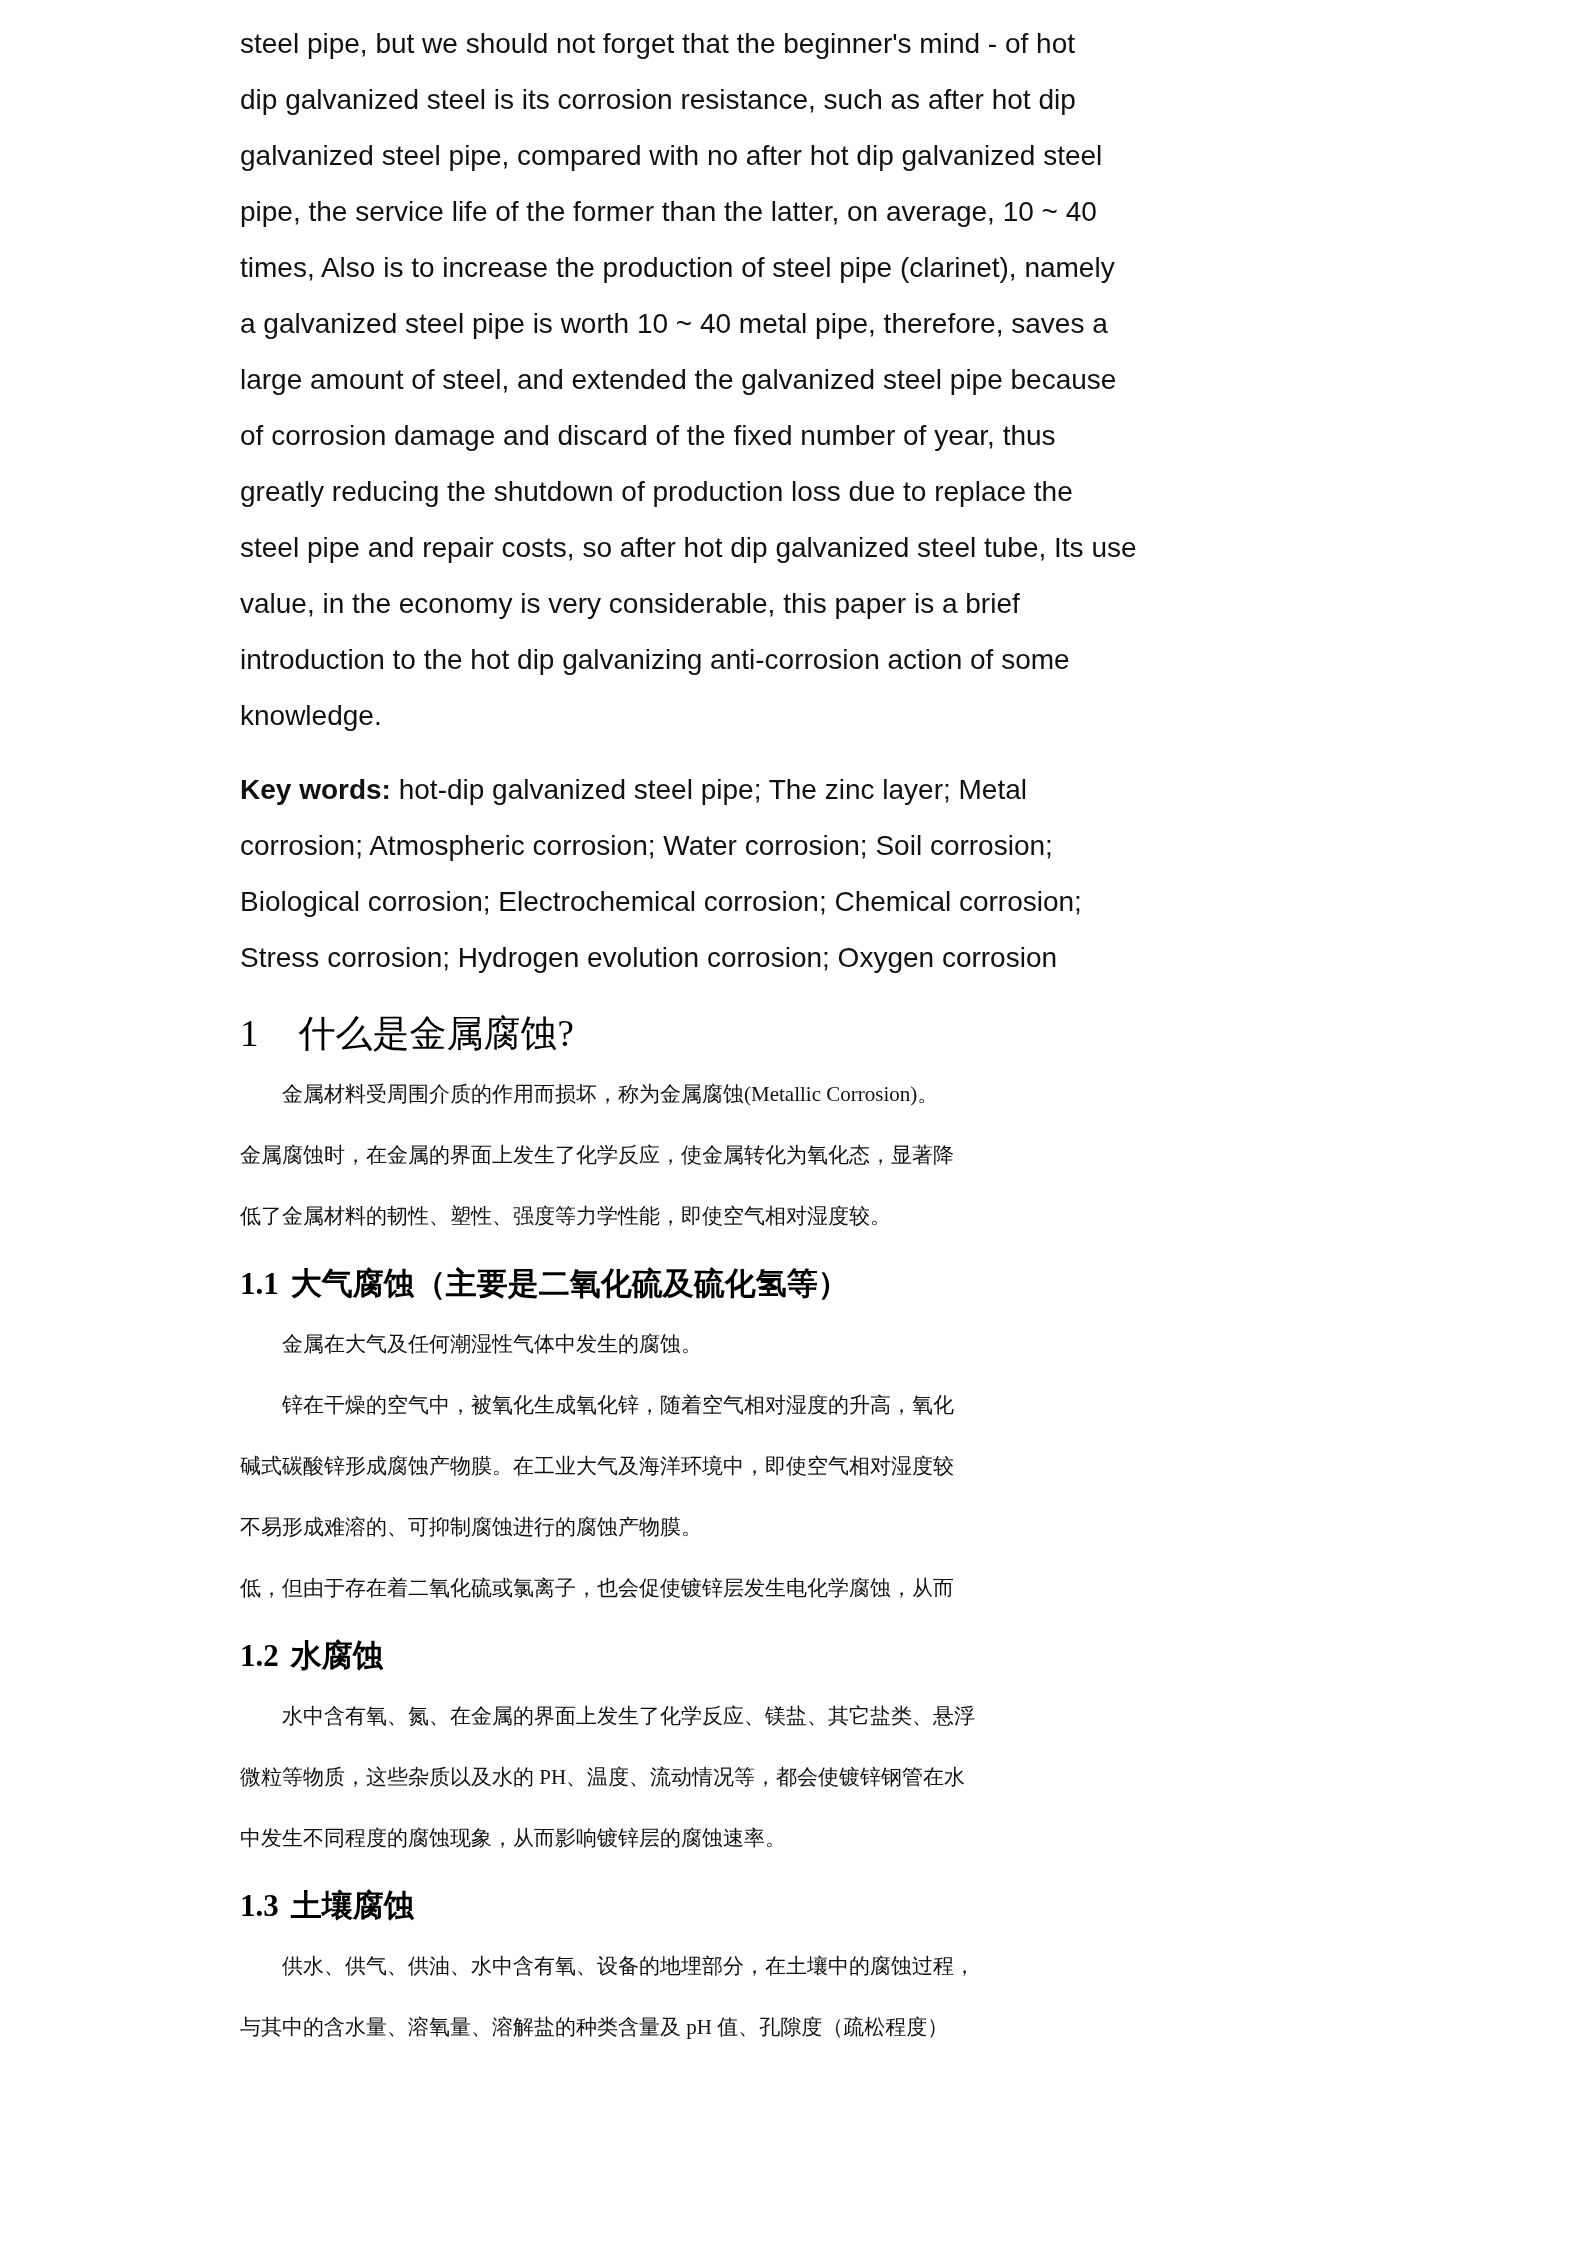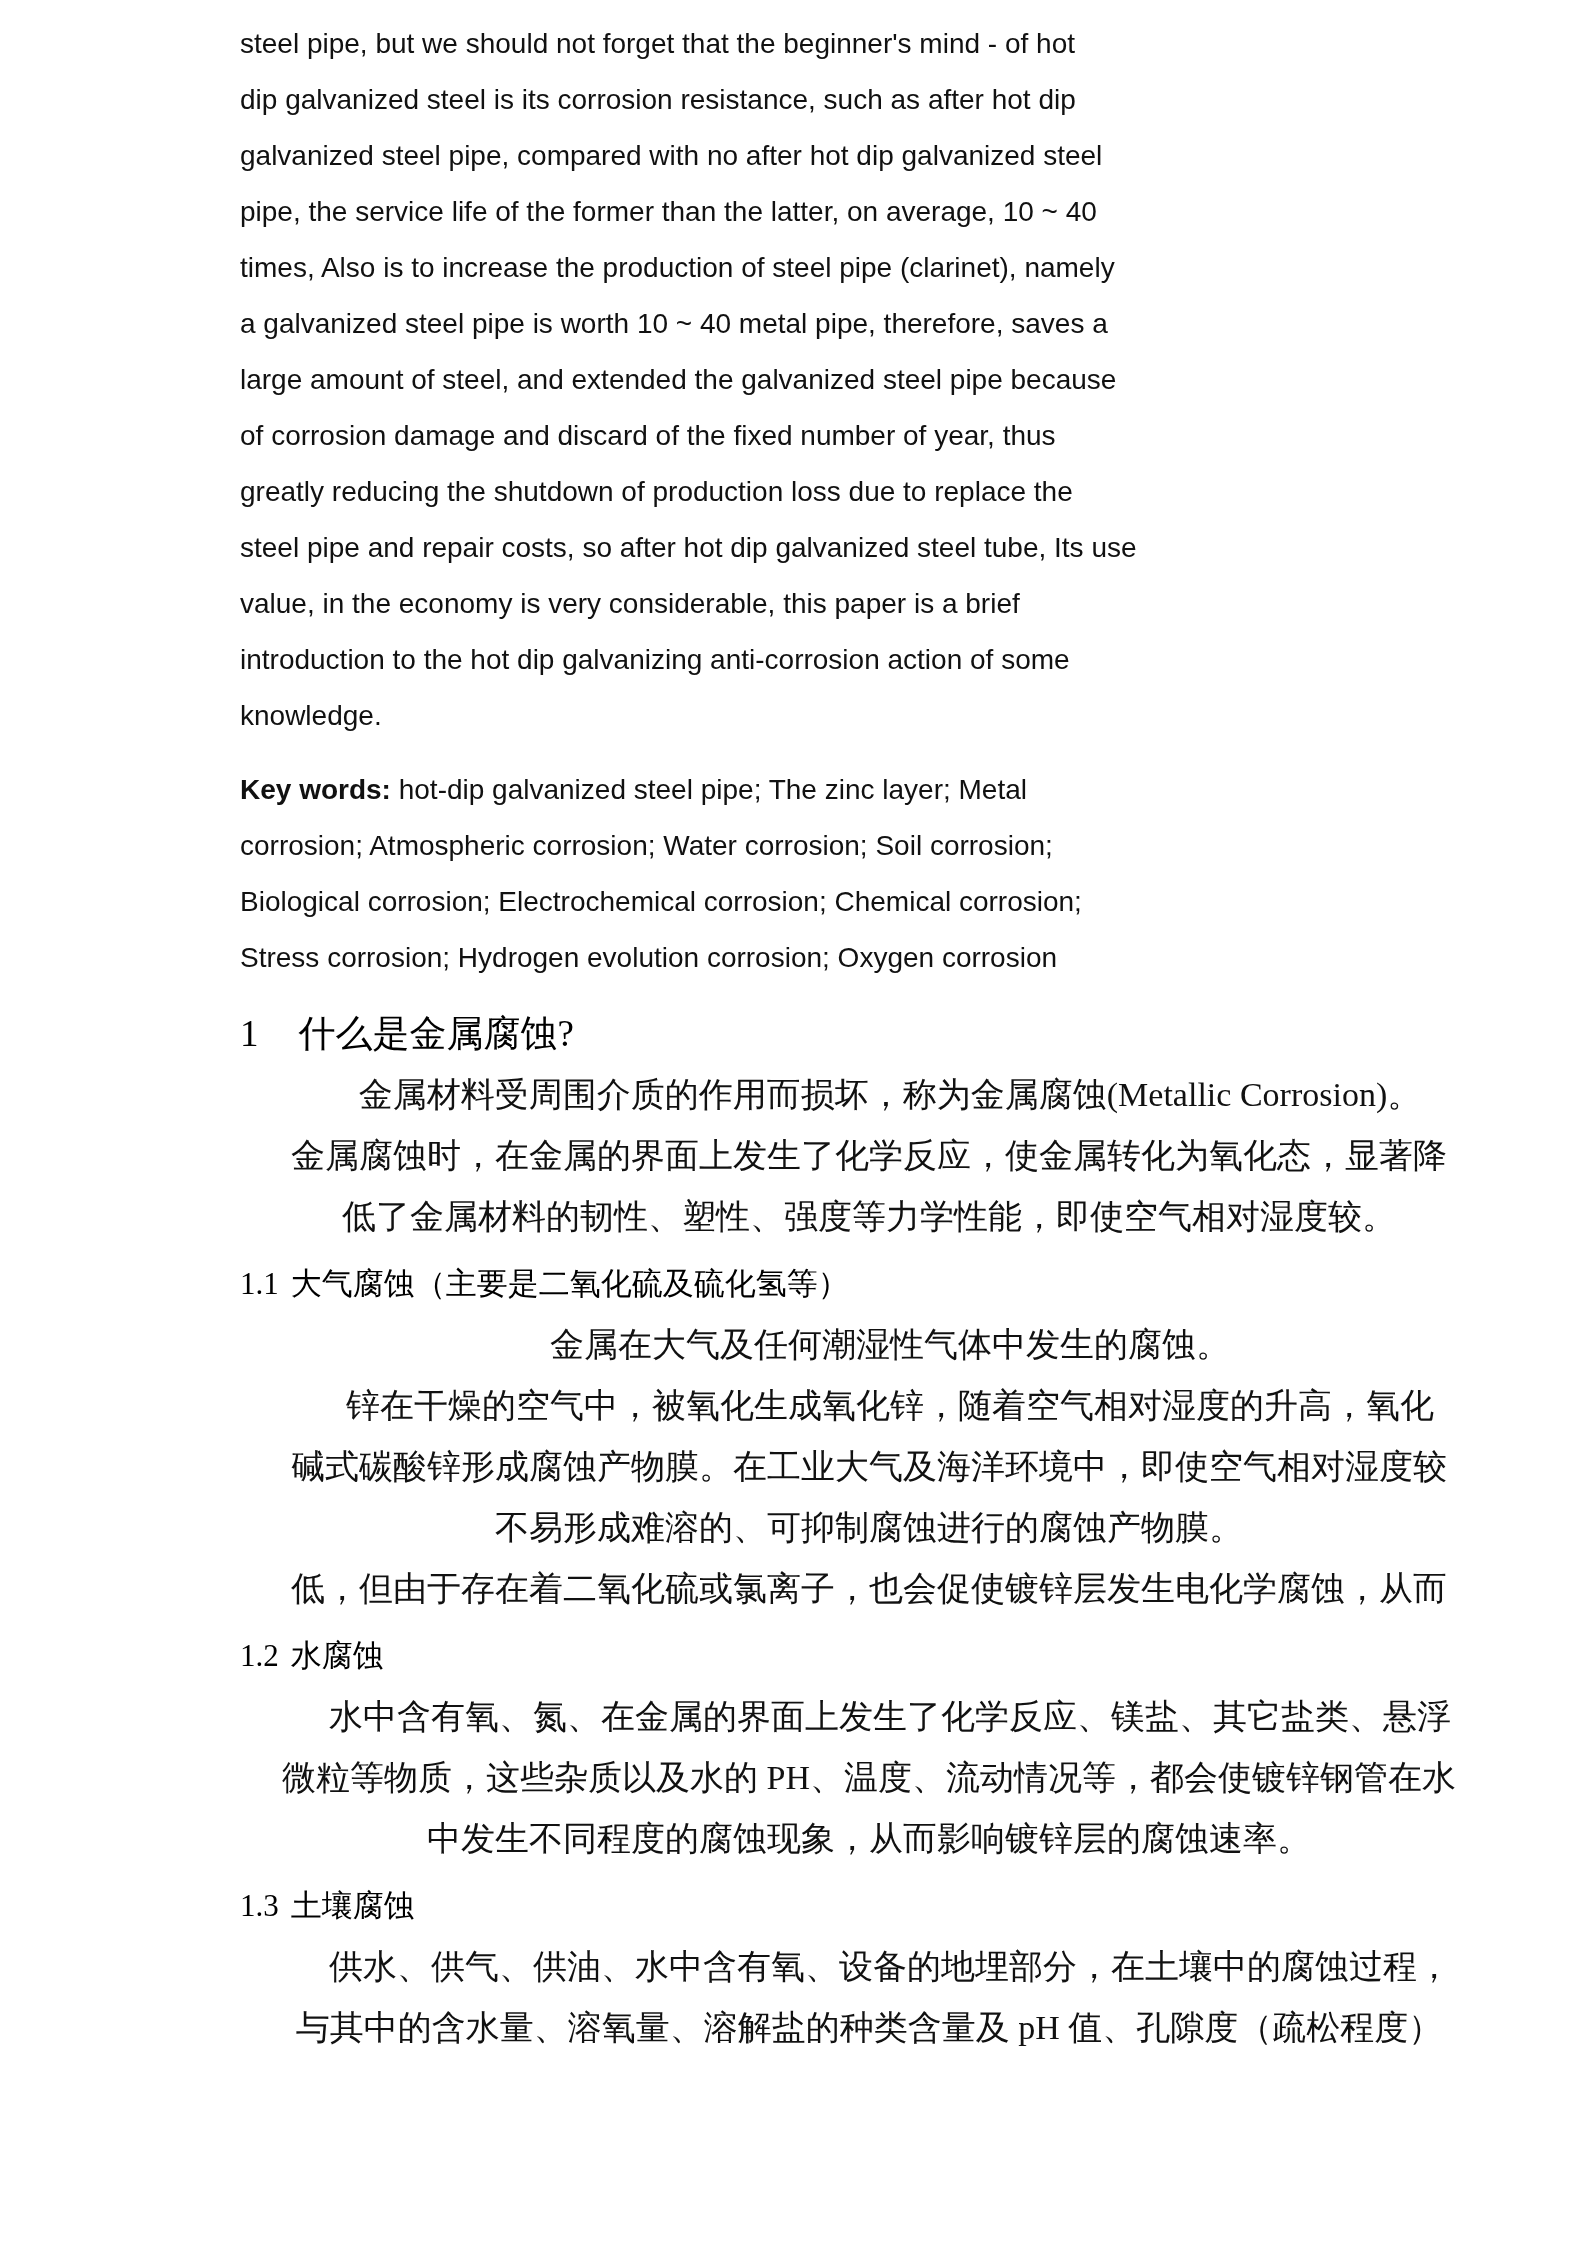--- a/index.html
+++ b/index.html
@@ -24,44 +24,43 @@
     line-height: 56px;
     color: #111111;
   }
   .en .line { white-space: pre; }
   .keywords { margin-top: 18px; }
   .bold { font-weight: bold; }
 
   
   .cn {
     font-family: "Liberation Serif", "DejaVu Serif", serif;
-    font-size: 34px;
+    font-size: 21px;
     line-height: 61px;
     color: #111111;
-    text-align: center;
   }
   .cn .line { white-space: pre; }
   .para-cn .line:first-child { text-indent: 42px; }
 
   .h1 {
     margin-top: 18px;
     font-family: "Liberation Serif", "DejaVu Serif", serif;
     font-size: 37px;
     font-weight: normal;
     line-height: 60px;
     color: #000000;
     white-space: pre;
   }
   .h1 .num { margin-right: 40px; }
 
   .hsub {
     margin-top: 6px;
     font-family: "Liberation Serif", "DejaVu Serif", serif;
     font-size: 31px;
-    font-weight: normal;
+    font-weight: bold;
     line-height: 61px;
     color: #000000;
     white-space: pre;
   }
   .hsub .num { margin-right: 12px; }
 </style>
 </head>
 <body>
 
 <div class="page">

